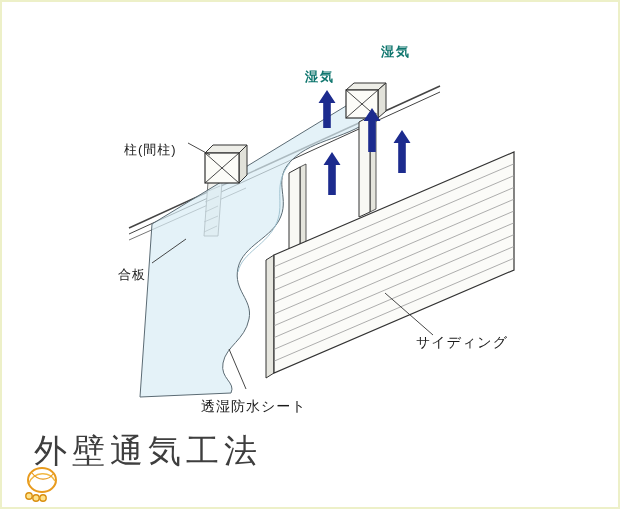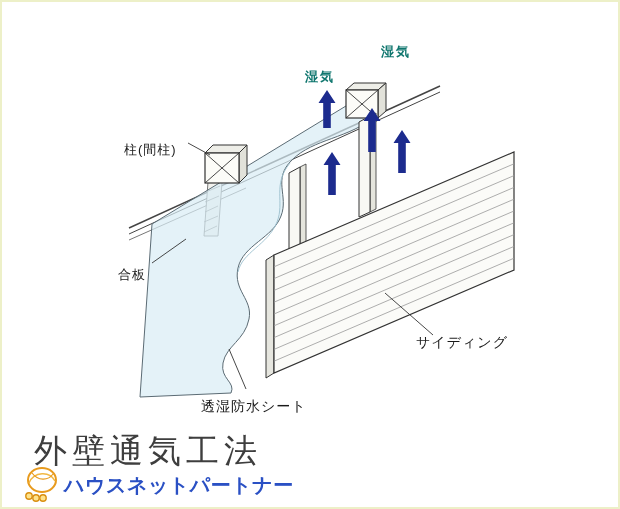--- a/index.html
+++ b/index.html
@@ -142,15 +142,14 @@
   <div class="footer-title">外壁通気工法</div>
 
   <svg class="brand-logo" viewBox="0 0 42 40" aria-hidden="true">
     <ellipse cx="20" cy="15" rx="14" ry="12" fill="none" stroke="#e89b1e" stroke-width="2"></ellipse>
     <path d="M7,18 C12,6 28,6 33,16" fill="none" stroke="#f2b844" stroke-width="1.5"></path>
     <path d="M10,8 C16,16 26,16 31,9" fill="none" stroke="#e89b1e" stroke-width="1.2"></path>
     <circle cx="7" cy="31" r="3.2" fill="#ffe38a" stroke="#d98f10" stroke-width="1.4"></circle>
     <circle cx="14" cy="33" r="3.2" fill="#ffe38a" stroke="#d98f10" stroke-width="1.4"></circle>
     <circle cx="21" cy="33" r="3.2" fill="#ffe38a" stroke="#d98f10" stroke-width="1.4"></circle>
   </svg>
-  <div class="brand-text">ハウスネットパートナー</div>
 
 </div>
 
 </body></html>

